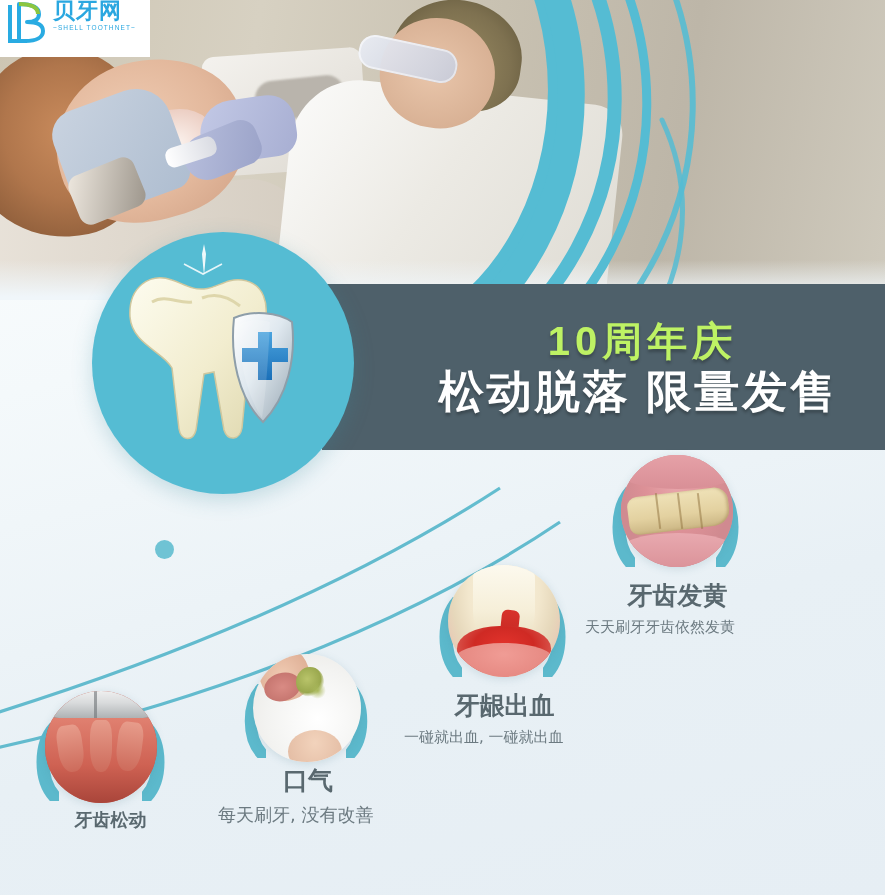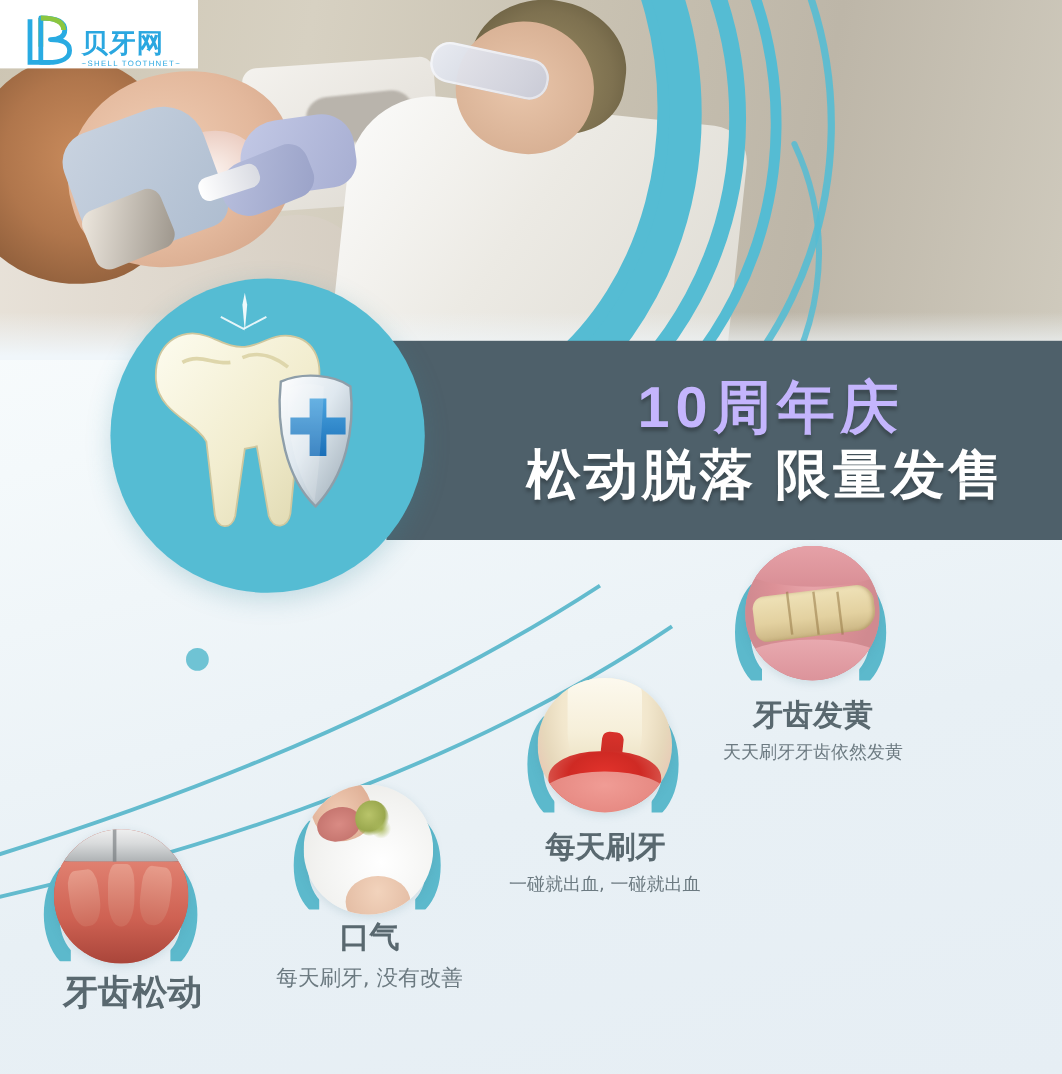--- a/index.html
+++ b/index.html
@@ -118,21 +118,21 @@
   .banner{
     position:absolute;left:322px;top:284px;width:563px;height:166px;
     background:#4e606a;
   }
   .banner-inner{
     position:absolute;left:0;top:0;width:563px;height:166px;
     display:flex;flex-direction:column;align-items:center;justify-content:center;
     padding-left:70px;box-sizing:border-box;
   }
   .headline-1{
-    font-size:48px;line-height:1;font-weight:bold;color:#c4b5fd;
+    font-size:40px;line-height:1;font-weight:bold;color:#bef264;
     letter-spacing:5px;margin:0 0 2px 8px;
     text-shadow:0 3px 3px rgba(0,0,0,.25);
     white-space:nowrap;
   }
   .headline-2{
     font-size:45px;line-height:1;font-weight:bold;color:#ffffff;
     letter-spacing:3px;margin:6px 0 0 0;
     text-shadow:0 3px 3px rgba(0,0,0,.25);
     white-space:nowrap;
   }
@@ -148,21 +148,21 @@
   
   .sweeps{position:absolute;left:-60px;top:430px;width:1010px;height:330px;}
   .dot-small{
     position:absolute;left:155px;top:540px;width:19px;height:19px;
     border-radius:50%;background:#6fc3d4;
   }
 
   
   .logo{
     position:absolute;left:0;top:0;width:150px;height:57px;
-    background:#ffffff;display:flex;align-items:flex-end;padding-left:15px;
+    background:#ffffff;display:flex;align-items:flex-start;
   }
   .logo-mark{position:relative;width:46px;height:46px;margin-left:5px;flex:0 0 auto;}
   .logo-text{margin-left:2px;line-height:1;}
   .logo-cn{
     font-size:22px;font-weight:bold;color:#2aa7e0;letter-spacing:1px;
     font-family:"DejaVu Sans","Liberation Sans",sans-serif;
   }
   .logo-en{
     font-size:6.5px;color:#2aa7e0;letter-spacing:1.1px;margin-top:3px;
     white-space:nowrap;
@@ -175,21 +175,21 @@
     position:absolute;border-radius:50%;overflow:hidden;
     box-shadow:0 2px 8px rgba(70,120,140,.18);
   }
   .brk{position:absolute;}
   .sym-title{
     text-align:center;color:#59686f;font-weight:bold;
     font-family:"DejaVu Sans","Liberation Sans",sans-serif;
     white-space:nowrap;
   }
   .sym-sub{
-    text-align:center;color:#6c7a81;
+    text-align:left;color:#6c7a81;
     font-family:"DejaVu Sans","Liberation Sans",sans-serif;
     white-space:nowrap;
   }
 
   
   .img-yellow{
     position:absolute;inset:0;
     background:
       radial-gradient(ellipse at 50% 22%,#e9a8ad 0%,#dd9197 40%,#d08a90 70%),
       #d79299;
@@ -446,21 +446,21 @@
       </div>
       <div class="sym-circle" style="left:36px;top:0;width:112px;height:112px;">
         <div class="img-gum">
           <div class="tooth"></div>
           <div class="blood2"></div>
           <div class="blood"></div>
           <div class="gumpink"></div>
         </div>
       </div>
     </div>
-    <div class="sym-title" style="font-size:25px;margin-top:-16px;width:185px;">每天刷牙</div>
+    <div class="sym-title" style="font-size:25px;margin-top:-16px;width:185px;">牙龈出血</div>
     <div class="sym-sub" style="font-size:15px;margin-top:6px;width:200px;margin-left:-8px;">一碰就出血, 一碰就出血</div>
   </div>
 
   <div class="symptom" style="left:228px;top:658px;width:300px;">
     <div class="sym-figure" style="height:130px;">
       <div class="brk" style="left:14px;top:26px;">
         <svg width="24" height="74" viewBox="0 0 24 74">
             <path d="M20 4 C5 20 5 54 20 70" fill="none" stroke="#5cb9cc" stroke-width="12" stroke-linecap="round"></path>
           </svg>
       </div>
@@ -499,16 +499,16 @@
         <div class="img-loose">
           <div class="gum"></div>
           <div class="t1"></div>
             <div class="t2"></div>
             <div class="t3"></div>
           <div class="metal"></div>
           <div class="metal-line"></div>
         </div>
       </div>
     </div>
-    <div class="sym-title" style="font-size:29px;margin-top:-22px;width:185px;">牙齿松动</div>
+    <div class="sym-title" style="font-size:18px;margin-top:-22px;width:185px;">牙齿松动</div>
   </div>
 
 </div>
 
 </body></html>

